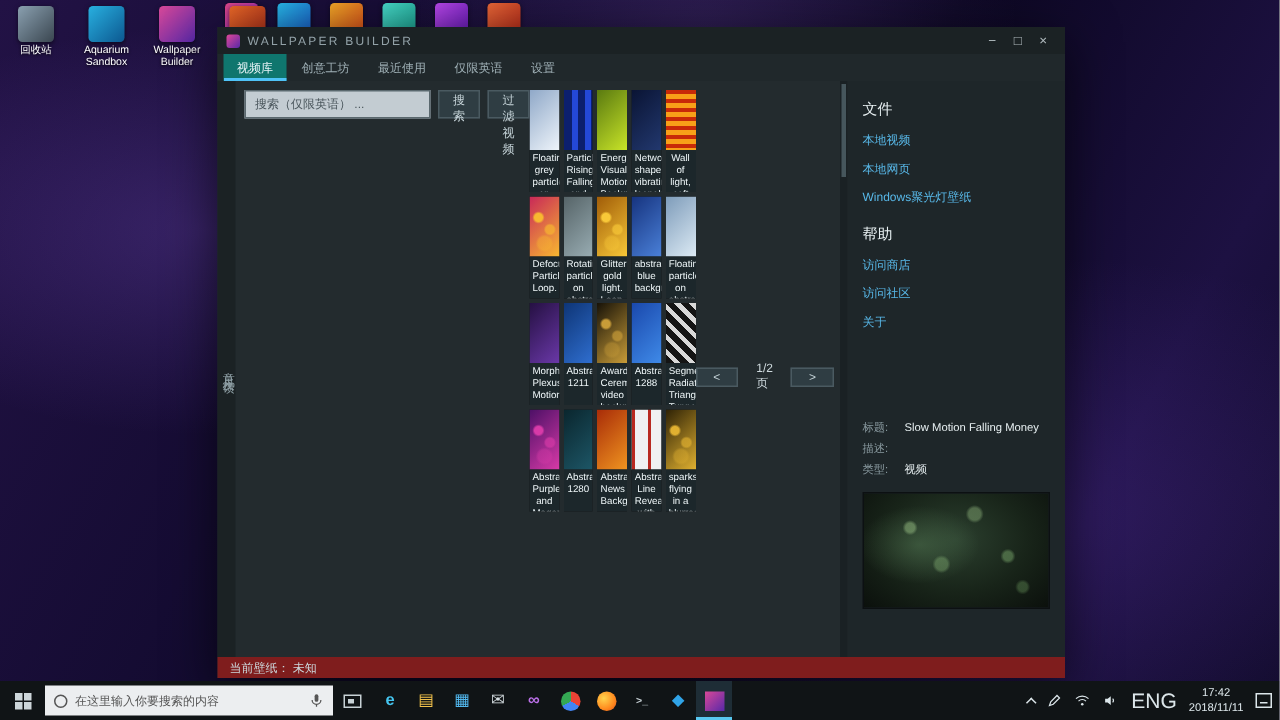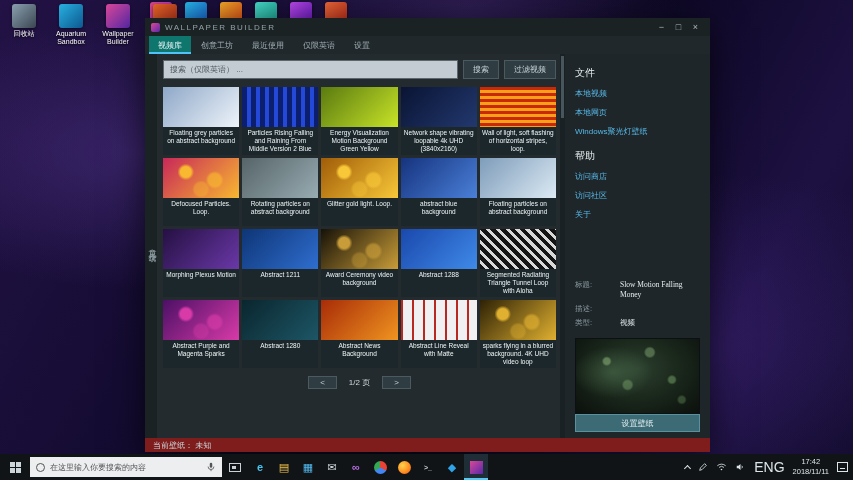--- a/index.html
+++ b/index.html
@@ -30,21 +30,21 @@
   .controls { display:flex; }
   .controls span { width:17px; text-align:center; color:#aeb8bc; font-size:9px; line-height:14px; }
   .tabbar { height:18px; background:#20282b; display:flex; align-items:stretch; padding-left:4px; gap:1px; flex-shrink:0; }
   .tab { font-size:8px; color:#9fb0b6; padding:0 9px; display:flex; align-items:center; cursor:pointer; }
   .tab.active { background:#0f766e; color:#e8f4f8; box-shadow:inset 0 -2px 0 #4fc3f7; }
 
   .wbody { flex:1; display:flex; min-height:0; }
   .vstrip { width:12px; background:#1b2224; display:flex; align-items:center; justify-content:center; flex-shrink:0; }
   .vstrip span { writing-mode:vertical-rl; font-size:8px; color:#8fa0a6; letter-spacing:2px; }
 
-  .center { flex:1; display:flex; flex-direction:column; padding:6px 4px 4px 6px; min-width:0; }
+  .center { flex:1; display:flex; padding:6px 4px 4px 6px; min-width:0; }
   .searchrow { display:flex; gap:5px; margin-bottom:8px; }
   .searchrow input { flex:1; height:19px; background:#c3ccd2; border:1px solid #5a686e; color:#3a474d; font-size:8px; padding:0 6px; }
   .searchrow input::placeholder { color:#4a565c; opacity:1; }
   .btn { background:#2f3d43; border:1px solid #4a5a61; color:#c6d4d9; font-size:8px; padding:0 9px; height:19px; cursor:pointer; }
 
   .grid { height:281px; display:grid; grid-template-columns:repeat(5,1fr); grid-auto-rows:68px; gap:3px; }
   .tile { display:flex; flex-direction:column; background:#141b1d; cursor:pointer; overflow:hidden; }
   .thumb { flex:1; }
   .cap { height:28px; background:#1c272b; color:#eef6f8; font-size:6.5px; line-height:1.22; text-align:center; padding:2px 2px 0; overflow:hidden; }
 
@@ -52,23 +52,23 @@
   .pager .btn { height:13px; line-height:11px; padding:0 11px; font-size:8px; }
   .pager .pind { color:#cfdade; font-size:8px; }
 
   .scrollbar { width:5px; background:#1a2124; position:relative; flex-shrink:0; }
   .scrollbar .sthumb { position:absolute; top:2px; left:1px; width:3px; height:62px; background:#46565c; }
 
   .sidebar { width:145px; background:#1e2629; padding:8px 10px 6px; display:flex; flex-direction:column; flex-shrink:0; }
   .sb-h { color:#e8f0f2; font-size:10px; margin:4px 0 8px; }
   .sblink { color:#58b8e8; font-size:8px; margin-bottom:8px; cursor:pointer; }
   .meta { margin-top:52px; }
-  .meta-row { display:flex; font-size:7.5px; margin-bottom:4px;gap:17px; }
+  .meta-row { display:flex; font-size:7.5px; margin-bottom:4px; }
   .meta-label { color:#8a9aa0; width:28px; flex-shrink:0; }
-  .meta-value { color:#e6eef0; line-height:1.3;font-family:Liberation Serif, serif; }
+  .meta-value { color:#e6eef0; line-height:1.3; }
   .preview { margin-top:6px; height:78px; border:1px solid #0c1012;
     background:
       radial-gradient(circle at 25% 30%, rgba(150,190,130,.5) 0 3px, transparent 5px),
       radial-gradient(circle at 60% 18%, rgba(150,190,130,.42) 0 4px, transparent 6px),
       radial-gradient(circle at 78% 55%, rgba(130,180,115,.45) 0 3px, transparent 5px),
       radial-gradient(circle at 42% 62%, rgba(135,180,118,.4) 0 4px, transparent 6px),
       radial-gradient(circle at 86% 82%, rgba(115,165,100,.35) 0 3px, transparent 5px),
       radial-gradient(ellipse 40px 26px at 30% 45%, rgba(90,130,90,.45), transparent),
       radial-gradient(ellipse at 50% 40%, #2b3f2e 0%, #182419 55%, #0b100c 100%); }
   .setwp { margin-top:auto; height:18px; background:#3d6b75; border:1px solid #57929e; color:#e4f2f5; font-size:8px; cursor:pointer; }
@@ -278,21 +278,20 @@
             <div class="meta-row">
               <span class="meta-label">描述:</span>
               <span class="meta-value"></span>
             </div>
             <div class="meta-row">
               <span class="meta-label">类型:</span>
               <span class="meta-value">视频</span>
             </div>
           </div>
         <div class="preview"></div>
-        <button class="setwp">设置壁纸</button>
       </div>
     </div>
 
     <div class="statusbar">
       <span>当前壁纸： 未知</span>
     </div>
   </div>
 
   <div class="taskbar">
     <div class="start">

